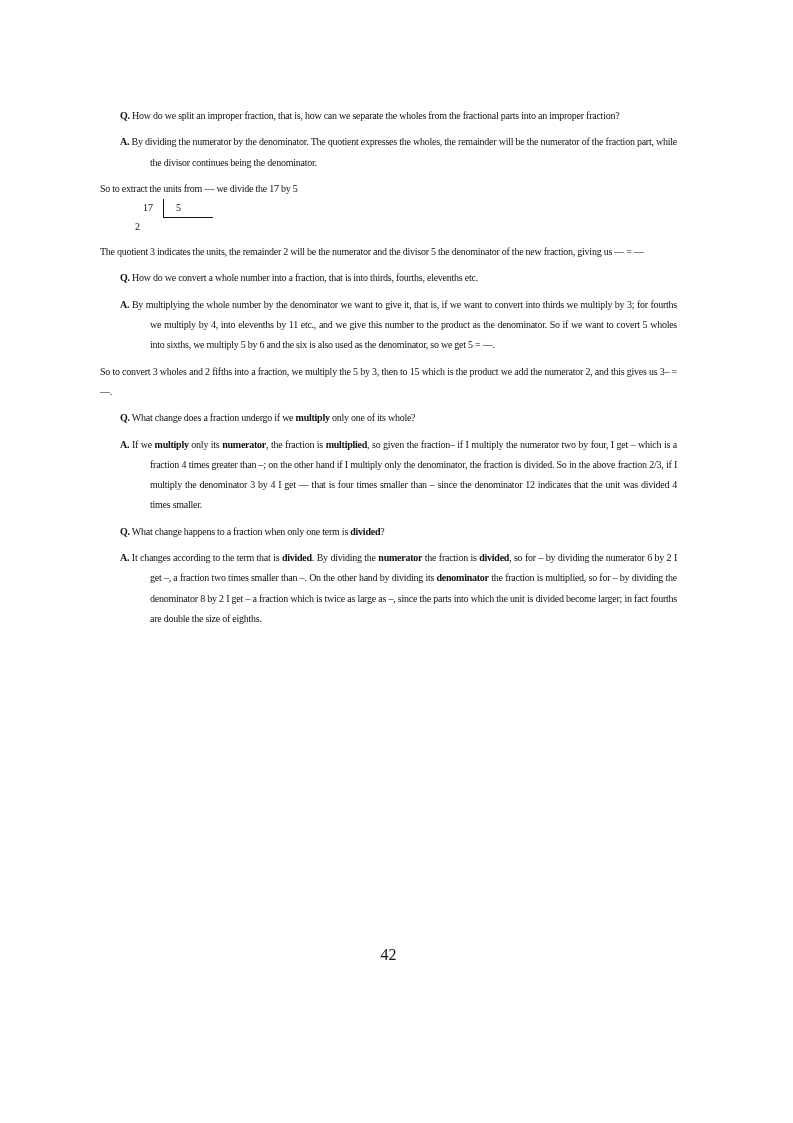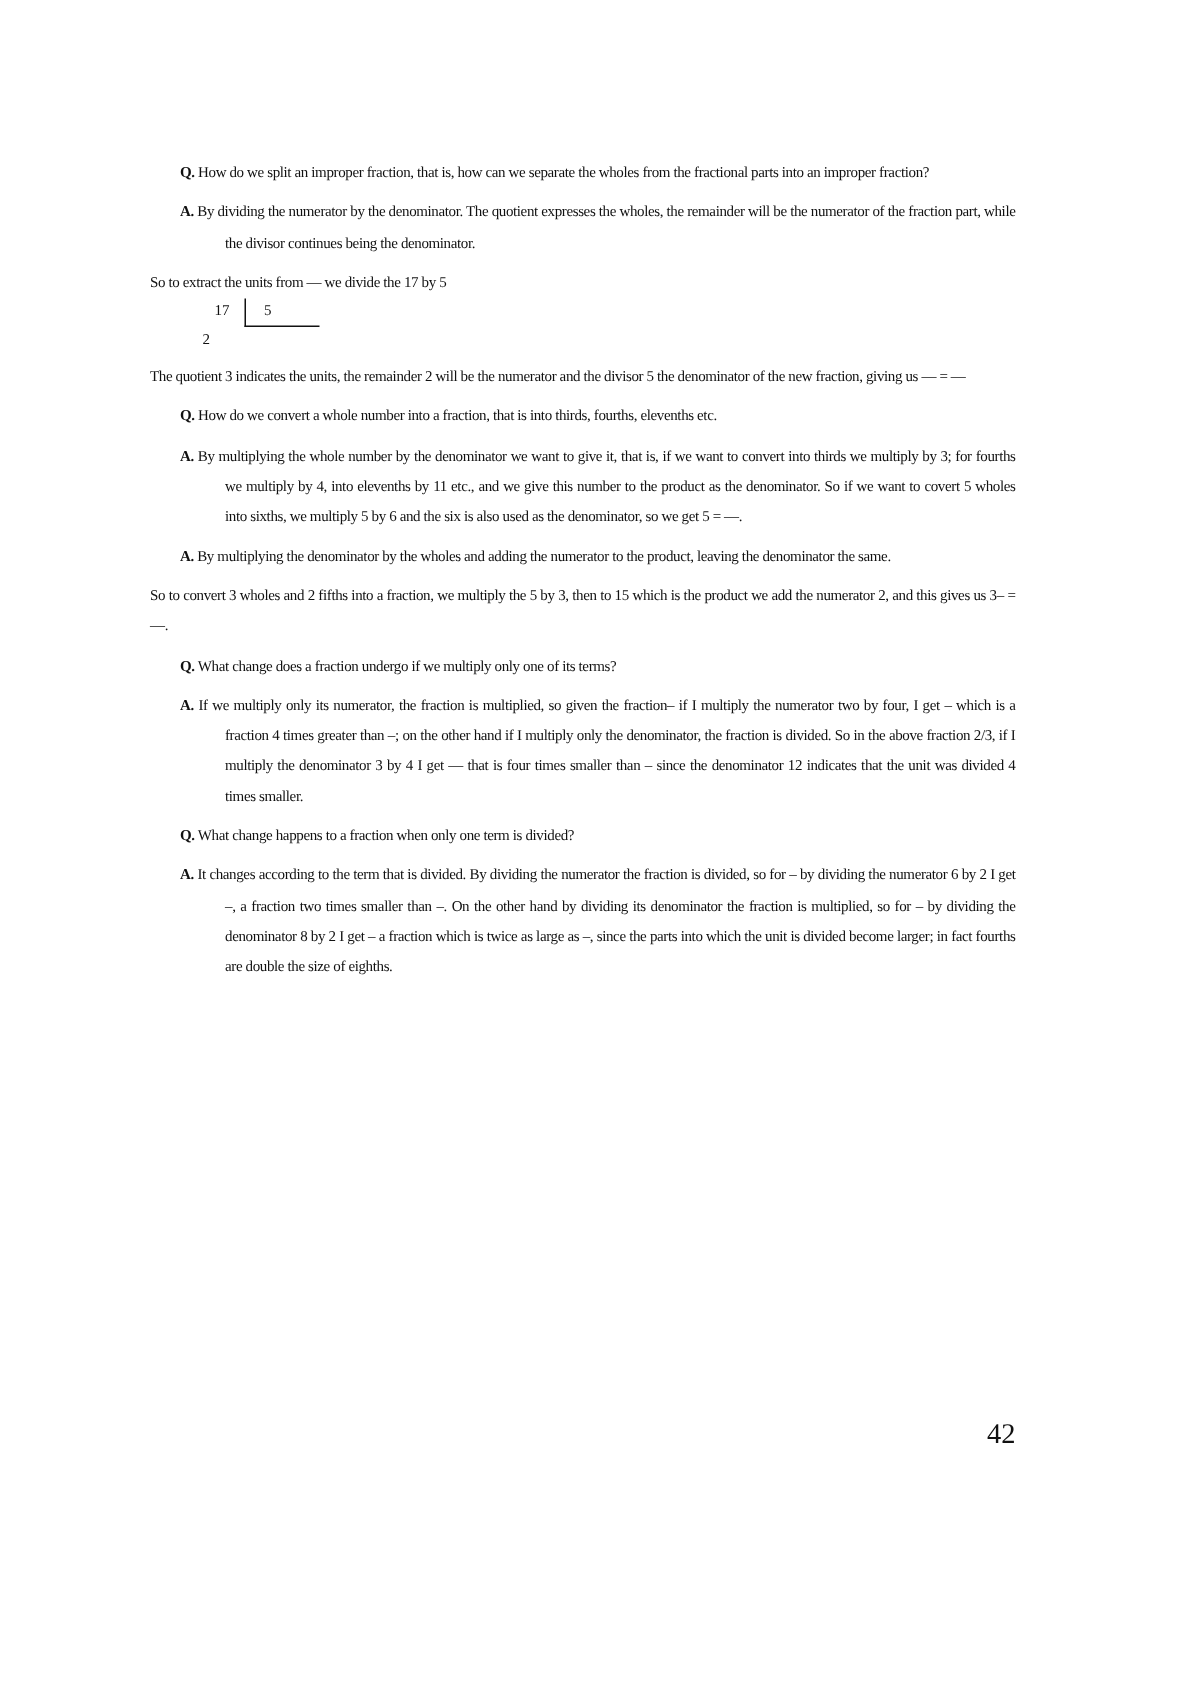--- a/index.html
+++ b/index.html
@@ -23,21 +23,21 @@
   }
   .block {
     margin: 0 0 6px 0;
     text-align: justify;
   }
   .qa {
     padding-left: 50px;
     text-indent: -30px;
   }
   .qa .label { font-weight: bold; }
-  b { font-weight: normal; }
+  b { font-weight: bold; }
 
   
   .division {
     margin: -6px 0 6px 22px;
     line-height: 18px;
     text-align: left;
     letter-spacing: 0;
   }
   .drow { display: flex; }
   .dc1 {
@@ -53,22 +53,22 @@
   }
   .divbox { border-left: 1.5px solid currentColor; border-bottom: 1.5px solid currentColor; }
   .prod   { border-bottom: 1.5px solid currentColor; }
   .rem    { text-align: center; }
 
   .pageno {
     position: absolute;
     left: 100px;
     top: 946px;
     width: 577px;
-    text-align: right;
-    font-size: 19px;
+    text-align: center;
+    font-size: 16px;
   }
 </style>
 </head>
 <body style="color: rgb(17, 17, 17); background: rgb(255, 255, 255);">
 
 <div class="page">
   <main class="content">
       <div class="block qa"><span class="label">Q.</span> <span class="run">How do we split an improper fraction, that is, how can we separate the wholes from the fractional parts into an improper fraction?</span></div>
       <div class="block qa"><span class="label">A.</span> <span class="run">By dividing the numerator by the denominator. The quotient expresses the wholes, the remainder will be the numerator of the fraction part, while the divisor continues being the denominator.</span></div>
       <div class="block para"><span class="run">So to extract the units from — we divide the 17 by 5</span></div>
@@ -77,21 +77,20 @@
           <span class="dc1">17</span>
           <span class="dc2 divbox">5</span>
         </div>
         <div class="drow">
           <span class="dc1 rem">2</span>
         </div>
       </div>
       <div class="block para"><span class="run">The quotient 3 indicates the units, the remainder 2 will be the numerator and the divisor 5 the denominator of the new fraction, giving us — = —</span></div>
       <div class="block qa"><span class="label">Q.</span> <span class="run">How do we convert a whole number into a fraction, that is into thirds, fourths, elevenths etc.</span></div>
       <div class="block qa"><span class="label">A.</span> <span class="run">By multiplying the whole number by the denominator we want to give it, that is, if we want to convert into thirds we multiply by 3; for fourths we multiply by 4, into elevenths by 11 etc., and we give this number to the product as the denominator. So if we want to covert 5 wholes into sixths, we multiply 5 by 6 and the six is also used as the denominator, so we get 5 = —.</span></div>
-      <div class="block qa"><span class="label">A.</span> <span class="run">By multiplying the denominator by the wholes and adding the numerator to the product, leaving the denominator the same.</span></div>
       <div class="block para"><span class="run">So to convert 3 wholes and 2 fifths into a fraction, we multiply the 5 by 3, then to 15 which is the product we add the numerator 2, and this gives us 3– = —.</span></div>
-      <div class="block qa"><span class="label">Q.</span> <span class="run">What change does a fraction undergo if we </span><b class="bold">multiply</b><span class="run"> only one of its terms?</span></div>
+      <div class="block qa"><span class="label">Q.</span> <span class="run">What change does a fraction undergo if we </span><b class="bold">multiply</b><span class="run"> only one of its whole?</span></div>
       <div class="block qa"><span class="label">A.</span> <span class="run">If we </span><b class="bold">multiply</b><span class="run"> only its </span><b class="bold">numerator</b><span class="run">, the fraction is </span><b class="bold">multiplied</b><span class="run">, so given the fraction– if I multiply the numerator two by four, I get – which is a fraction 4 times greater than –; on the other hand if I multiply only the denominator, the fraction is divided. So in the above fraction 2/3, if I multiply the denominator 3 by 4 I get — that is four times smaller than – since the denominator 12 indicates that the unit was divided 4 times smaller.</span></div>
       <div class="block qa"><span class="label">Q.</span> <span class="run">What change happens to a fraction when only one term is </span><b class="bold">divided</b><span class="run">?</span></div>
       <div class="block qa"><span class="label">A.</span> <span class="run">It changes according to the term that is </span><b class="bold">divided</b><span class="run">. By dividing the </span><b class="bold">numerator</b><span class="run"> the fraction is </span><b class="bold">divided</b><span class="run">, so for – by dividing the numerator 6 by 2 I get –, a fraction two times smaller than –. On the other hand by dividing its </span><b class="bold">denominator</b><span class="run"> the fraction is multiplied, so for – by dividing the denominator 8 by 2 I get – a fraction which is twice as large as –, since the parts into which the unit is divided become larger; in fact fourths are double the size of eighths.</span></div>
     </main>
   <div class="pageno">42</div>
 </div>
 
 </body></html>

